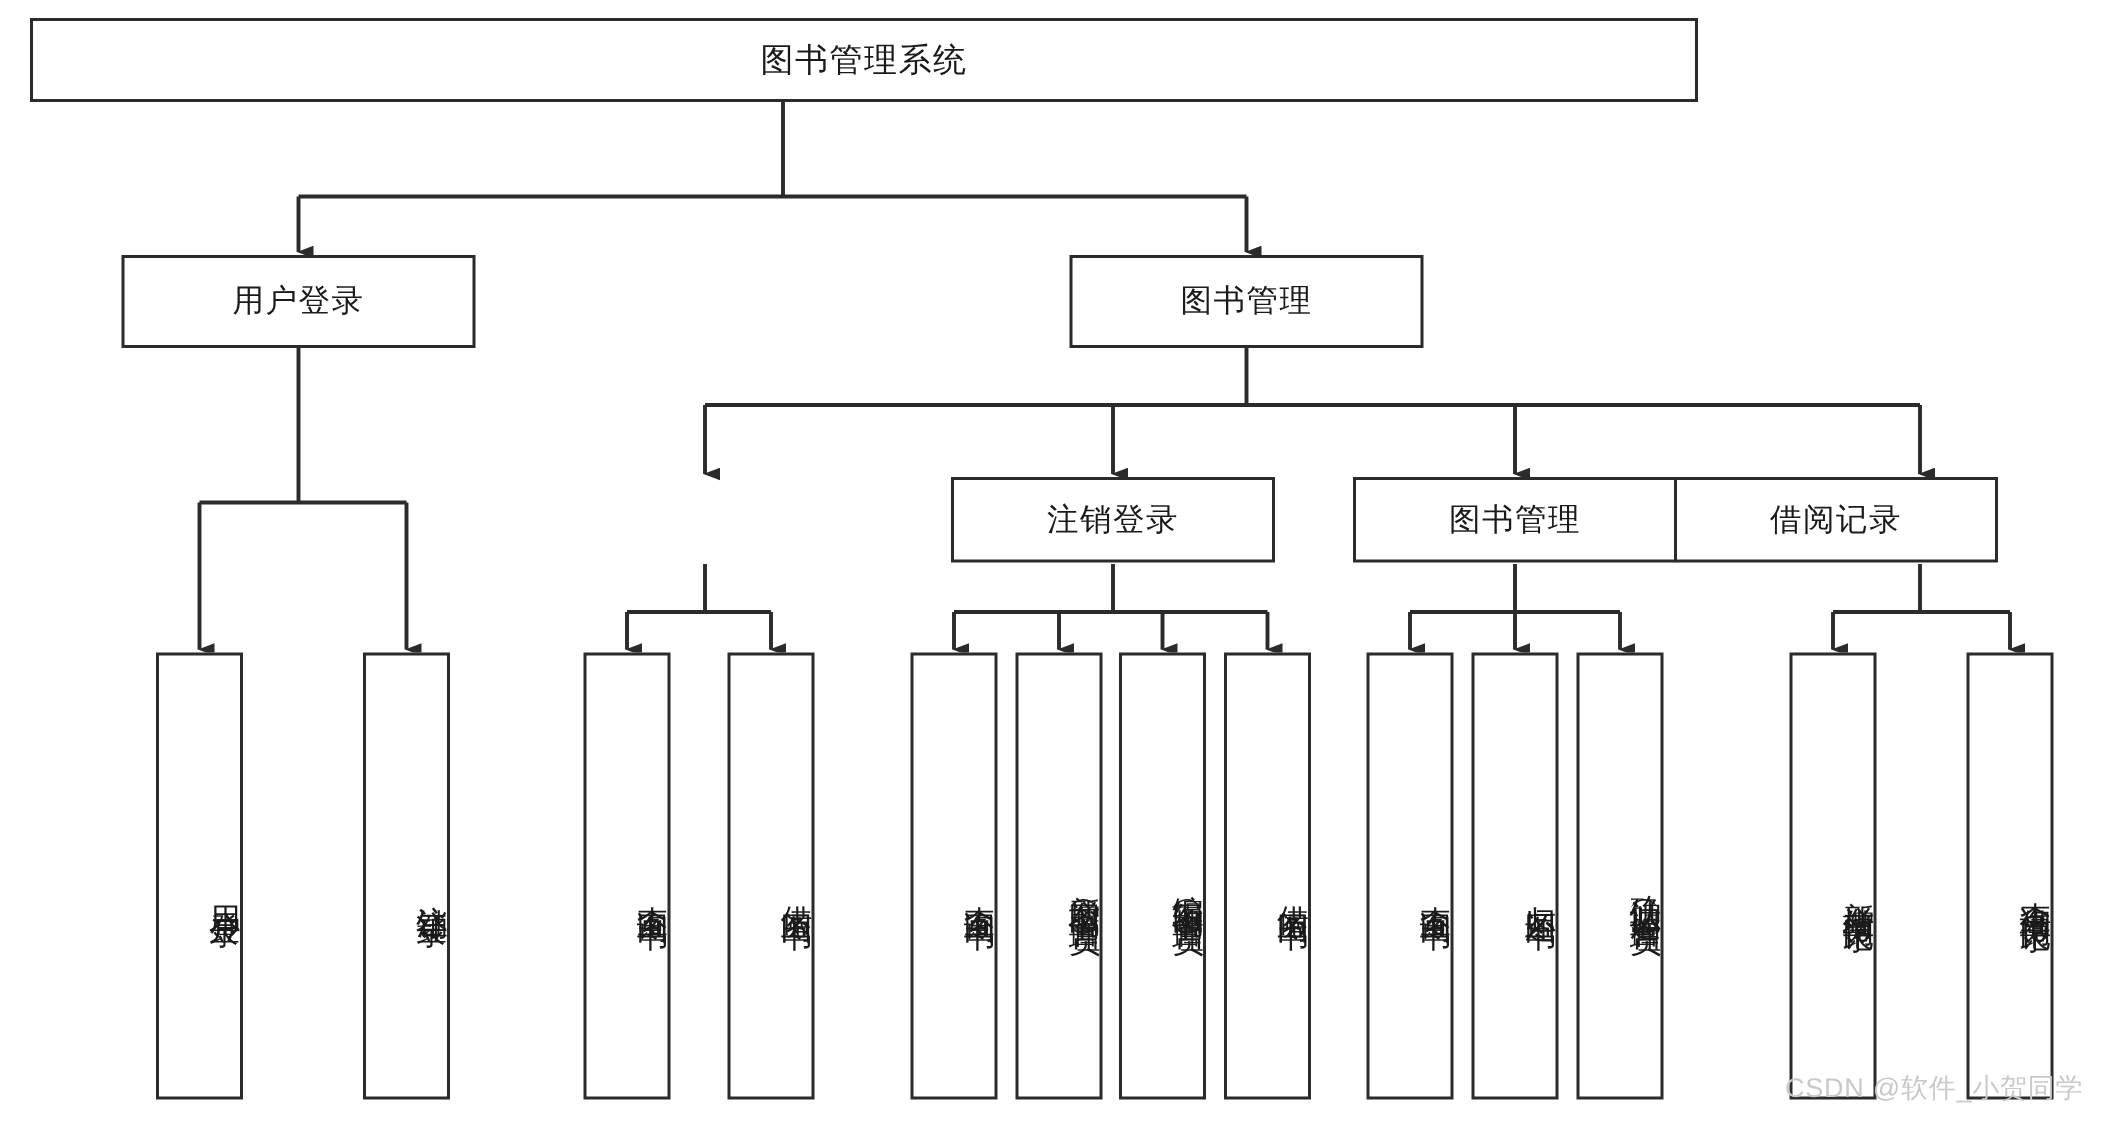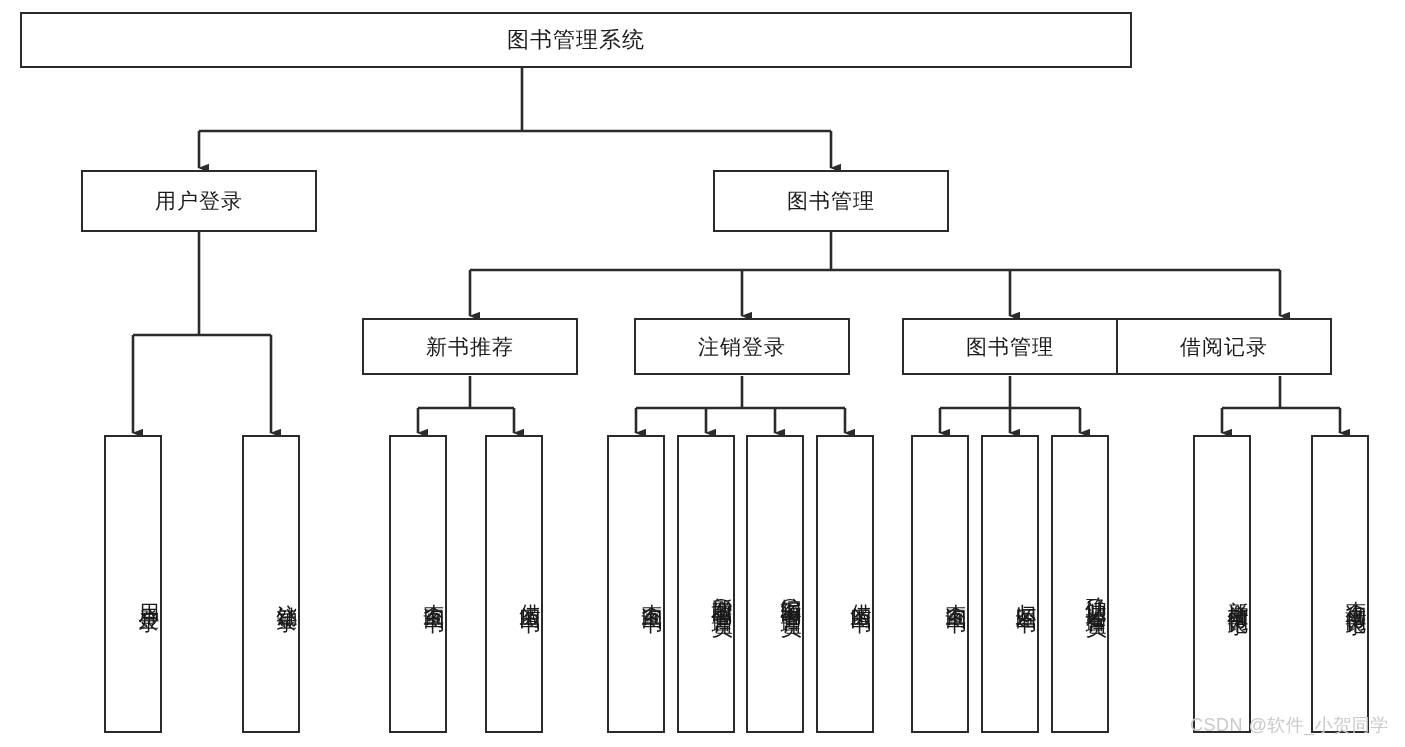--- a/index.html
+++ b/index.html
@@ -129,23 +129,20 @@
     <span>图书管理系统</span>
   </div>
 
   <div class="node horizontal" style="left:81px; top:170px; width:236px; height:62px;">
     <span>用户登录</span>
   </div>
   <div class="node horizontal" style="left:713px; top:170px; width:236px; height:62px;">
     <span>图书管理</span>
   </div>
 
-  <div class="node horizontal" style="left:362px; top:318px; width:216px; height:57px;">
-    <span>新书推荐</span>
-  </div>
   <div class="node horizontal" style="left:634px; top:318px; width:216px; height:57px;">
     <span>注销登录</span>
   </div>
   <div class="node horizontal" style="left:902px; top:318px; width:216px; height:57px;">
     <span>图书管理</span>
   </div>
   <div class="node horizontal" style="left:1116px; top:318px; width:216px; height:57px;">
     <span>借阅记录</span>
   </div>
 

